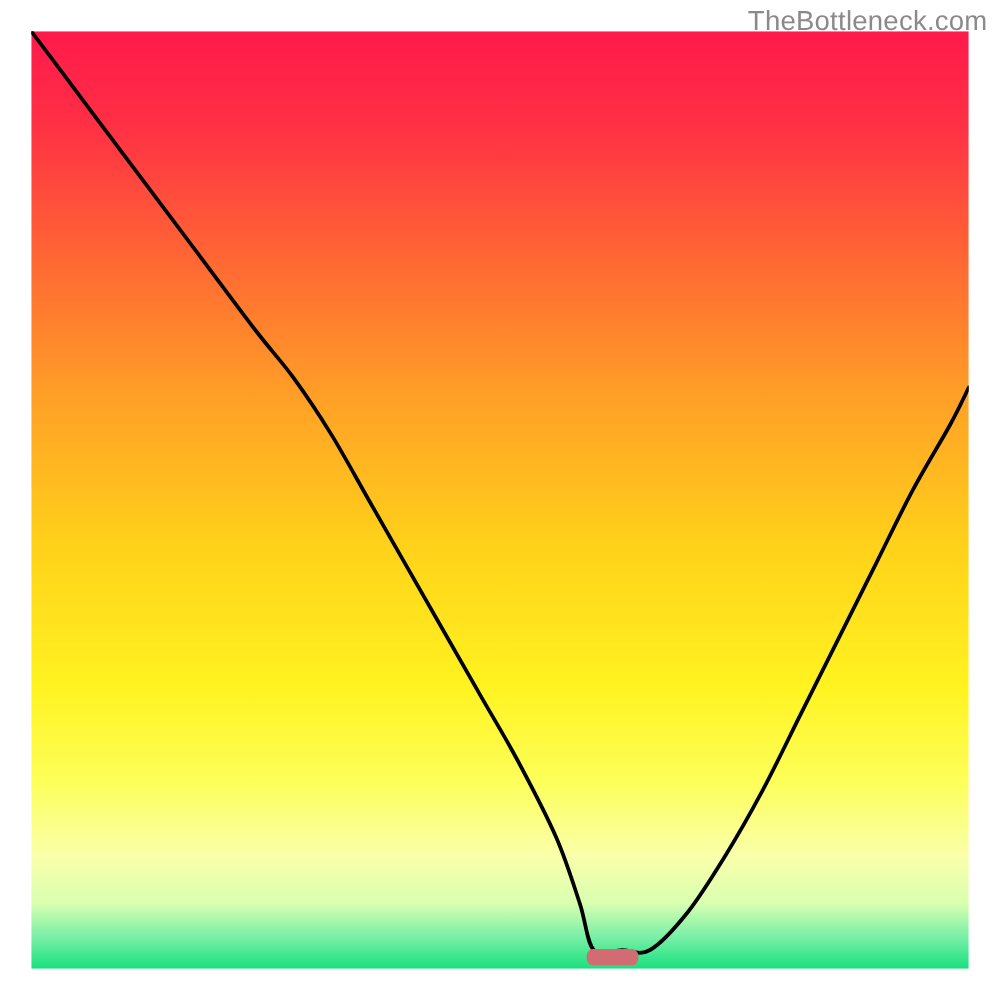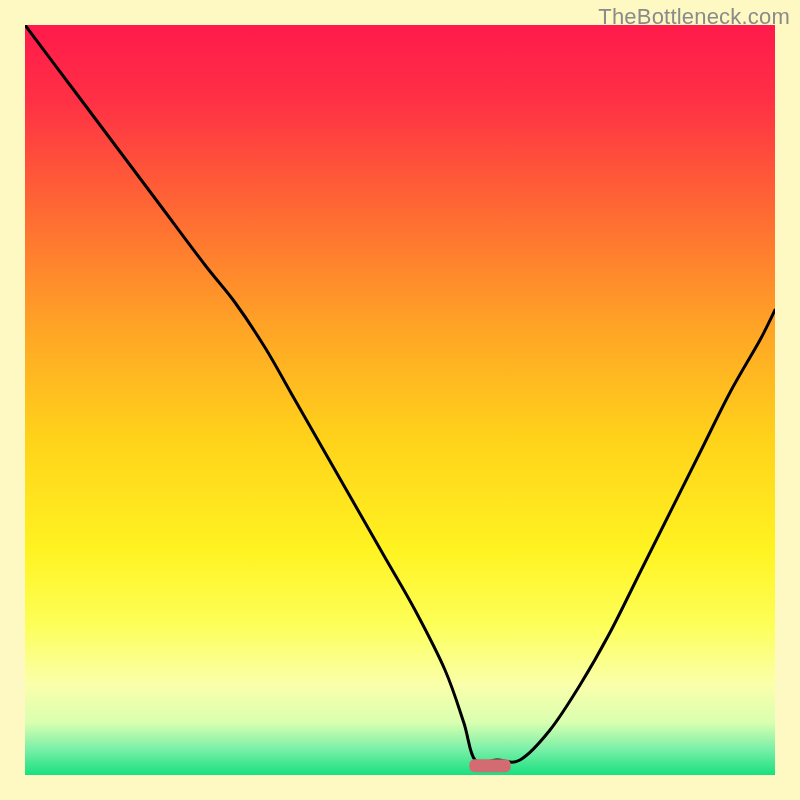--- a/index.html
+++ b/index.html
@@ -10,21 +10,21 @@
     background: #000;
     overflow: hidden;
     font-family: Arial, Helvetica, sans-serif;
   }
   .frame {
     position: absolute;
     left: 0;
     top: 0;
     width: 800px;
     height: 800px;
-    background: #fef9c3;
+    background: #ffffff;
   }
   .plot {
     position: absolute;
     left: 25px;
     top: 25px;
     width: 750px;
     height: 750px;
   }
   .watermark {
     position: absolute;

